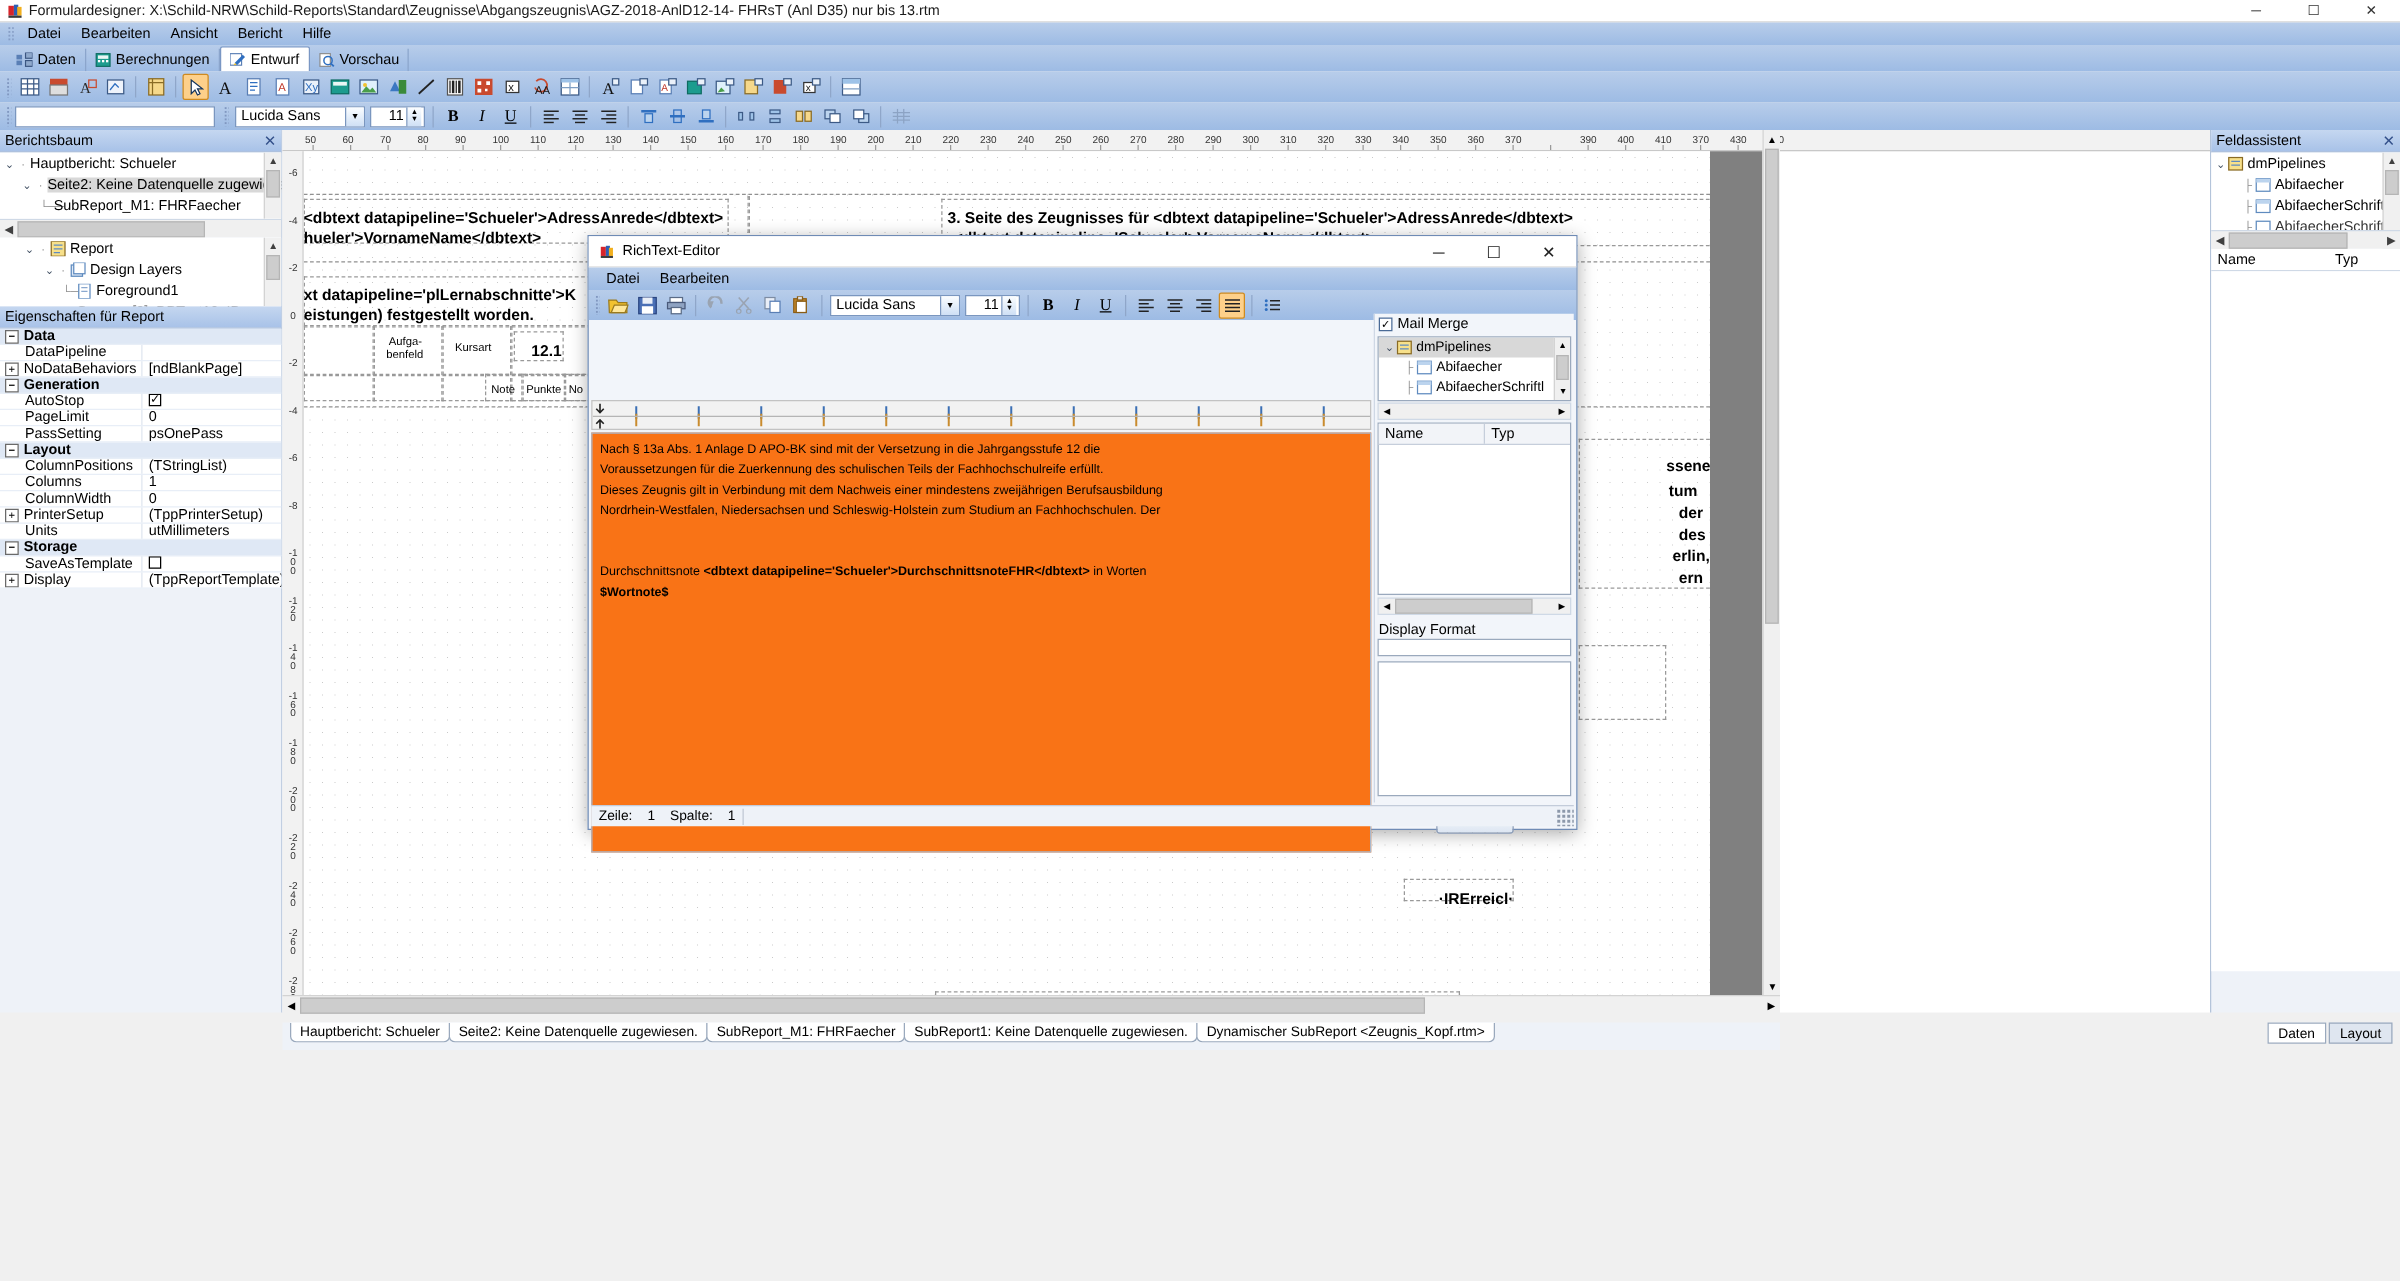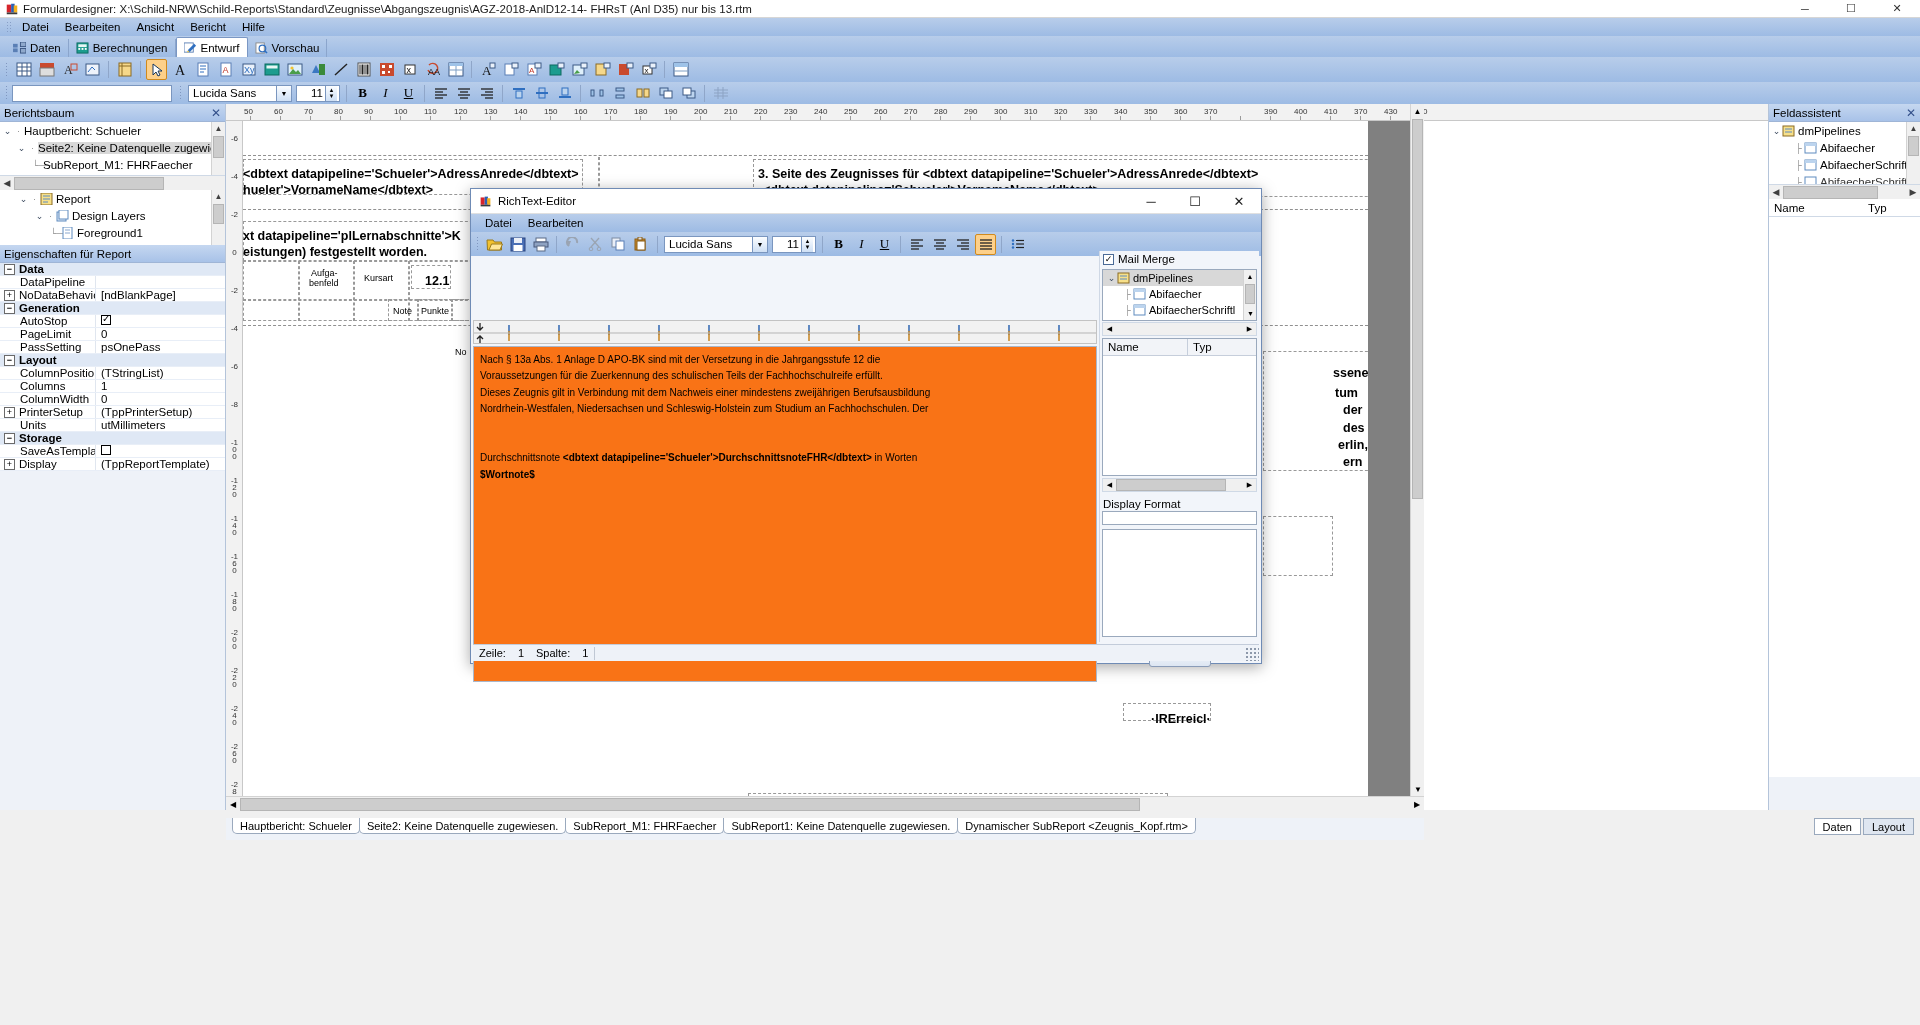--- a/index.html
+++ b/index.html
@@ -105,21 +105,21 @@
   .vscroll .va { height:13px; display:flex; align-items:center; justify-content:center;
      font-size:8px; color:#404040;}
   .vscroll .vt { position:absolute; left:1px; right:1px; background:#cdcdcd; border:1px solid #b5b5b5;}
 
   
   .propgrid { font-size:11.5px; background:#fff; }
   .pgrow { height:13px; display:flex; align-items:center; border-bottom:1px solid #e8eef7; }
   .pgcat { background:#dfe8f5; font-weight:bold; padding-left:4px; }
   .pgexp { width:11px; height:11px; border:1px solid #6a6a6a; background:#fff;
      font-size:9px; line-height:9px; text-align:center; margin-right:4px; flex:0 0 auto; color:#000;}
-  .pgname { width:96px; padding-left:8px; border-right:1px solid #e0e6ef; overflow:hidden;
+  .pgname { width:114px; padding-left:8px; border-right:1px solid #e0e6ef; overflow:hidden;
             white-space:nowrap; flex:0 0 auto; }
   .pgname.ind { padding-left:20px; }
   .pgval { padding-left:5px; flex:1 1 auto; overflow:hidden; white-space:nowrap; }
   .chk { width:10px; height:10px; border:1px solid #000; background:#fff; display:inline-block;
          position:relative; }
   .chk.on:after { content:"✓"; position:absolute; left:0px; top:-3px; font-size:10px; }
 
   
   #rightdock { right:0; top:104px; width:152px; height:706px; background:#eef2f8;
                border-left:1px solid #b4c4da; }
@@ -921,21 +921,21 @@
     <div class="reporttext" style="left: 515px; top: 46px; font-weight: bold; font-size: 12.5px;">3. Seite des Zeugnisses für &lt;dbtext datapipeline='Schueler'&gt;AdressAnrede&lt;/dbtext&gt;</div>
     <div class="reporttext" style="left: 520px; top: 62px; font-weight: bold; font-size: 12.5px;">&lt;dbtext datapipeline='Schueler'&gt;VornameName&lt;/dbtext&gt;</div>
     <div class="reporttext" style="left: 0px; top: 108px; font-weight: bold; font-size: 12.5px;">xt datapipeline='plLernabschnitte'&gt;K</div>
     <div class="reporttext" style="left: 0px; top: 124px; font-weight: bold; font-size: 12.5px;">eistungen) festgestellt worden.</div>
     <div class="reporttext" style="left: 68px; top: 147px; font-weight: normal; font-size: 9px;">Aufga-</div>
     <div class="reporttext" style="left: 66px; top: 157px; font-weight: normal; font-size: 9px;">benfeld</div>
     <div class="reporttext" style="left: 121px; top: 152px; font-weight: normal; font-size: 9px;">Kursart</div>
     <div class="reporttext" style="left: 182px; top: 153px; font-weight: bold; font-size: 12.5px;">12.1</div>
     <div class="reporttext" style="left: 150px; top: 185px; font-weight: normal; font-size: 9px;">Note</div>
     <div class="reporttext" style="left: 178px; top: 185px; font-weight: normal; font-size: 9px;">Punkte</div>
-    <div class="reporttext" style="left: 212px; top: 185px; font-weight: normal; font-size: 9px; margin-top: 41px;">No</div>
+    <div class="reporttext" style="left: 212px; top: 185px; font-weight: normal; font-size: 9px;">No</div>
     <div class="reporttext" style="left: 1090px; top: 245px; font-weight: bold; font-size: 12.5px;">ssene</div>
     <div class="reporttext" style="left: 1092px; top: 265px; font-weight: bold; font-size: 12.5px;">tum</div>
     <div class="reporttext" style="left: 1100px; top: 282px; font-weight: bold; font-size: 12.5px;">der</div>
     <div class="reporttext" style="left: 1100px; top: 300px; font-weight: bold; font-size: 12.5px;">des</div>
     <div class="reporttext" style="left: 1095px; top: 317px; font-weight: bold; font-size: 12.5px;">erlin,</div>
     <div class="reporttext" style="left: 1100px; top: 334px; font-weight: bold; font-size: 12.5px;">ern</div>
     <div class="reporttext" style="left: 908px; top: 591px; font-weight: bold; font-size: 12.5px;">·IRErreicl·</div>
   </div>
 
 <div class="abs" id="graybar"></div>

